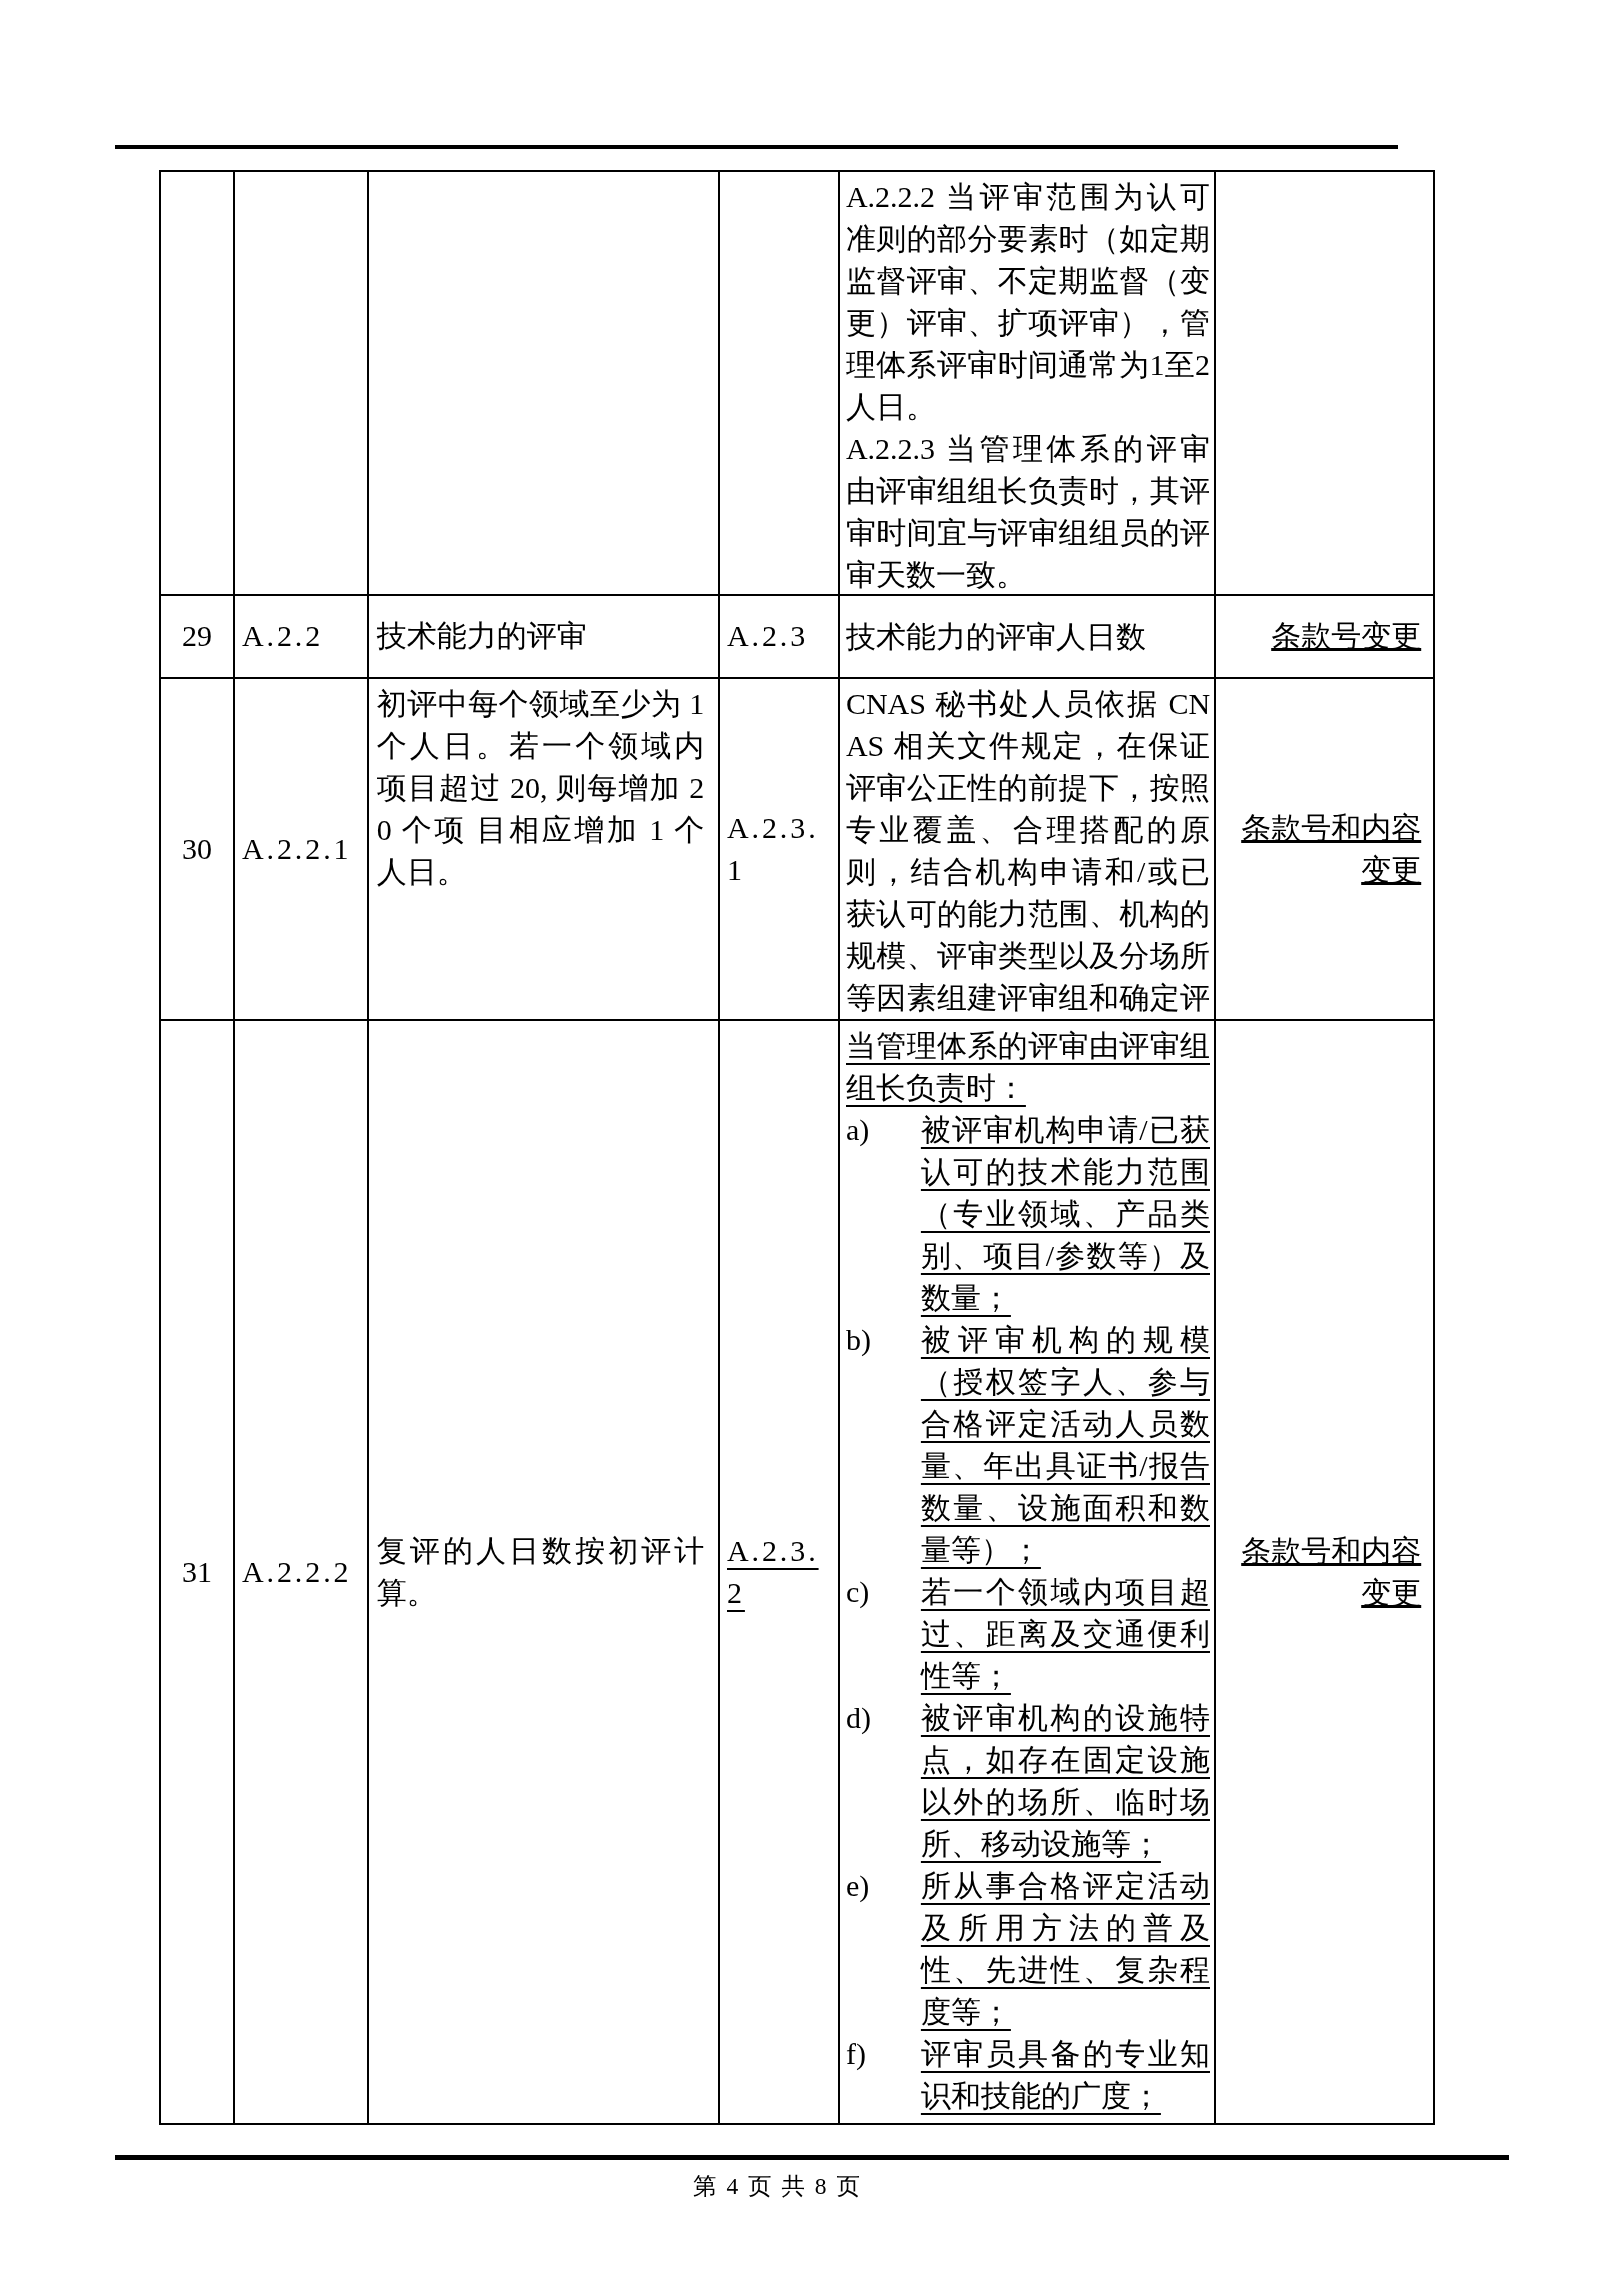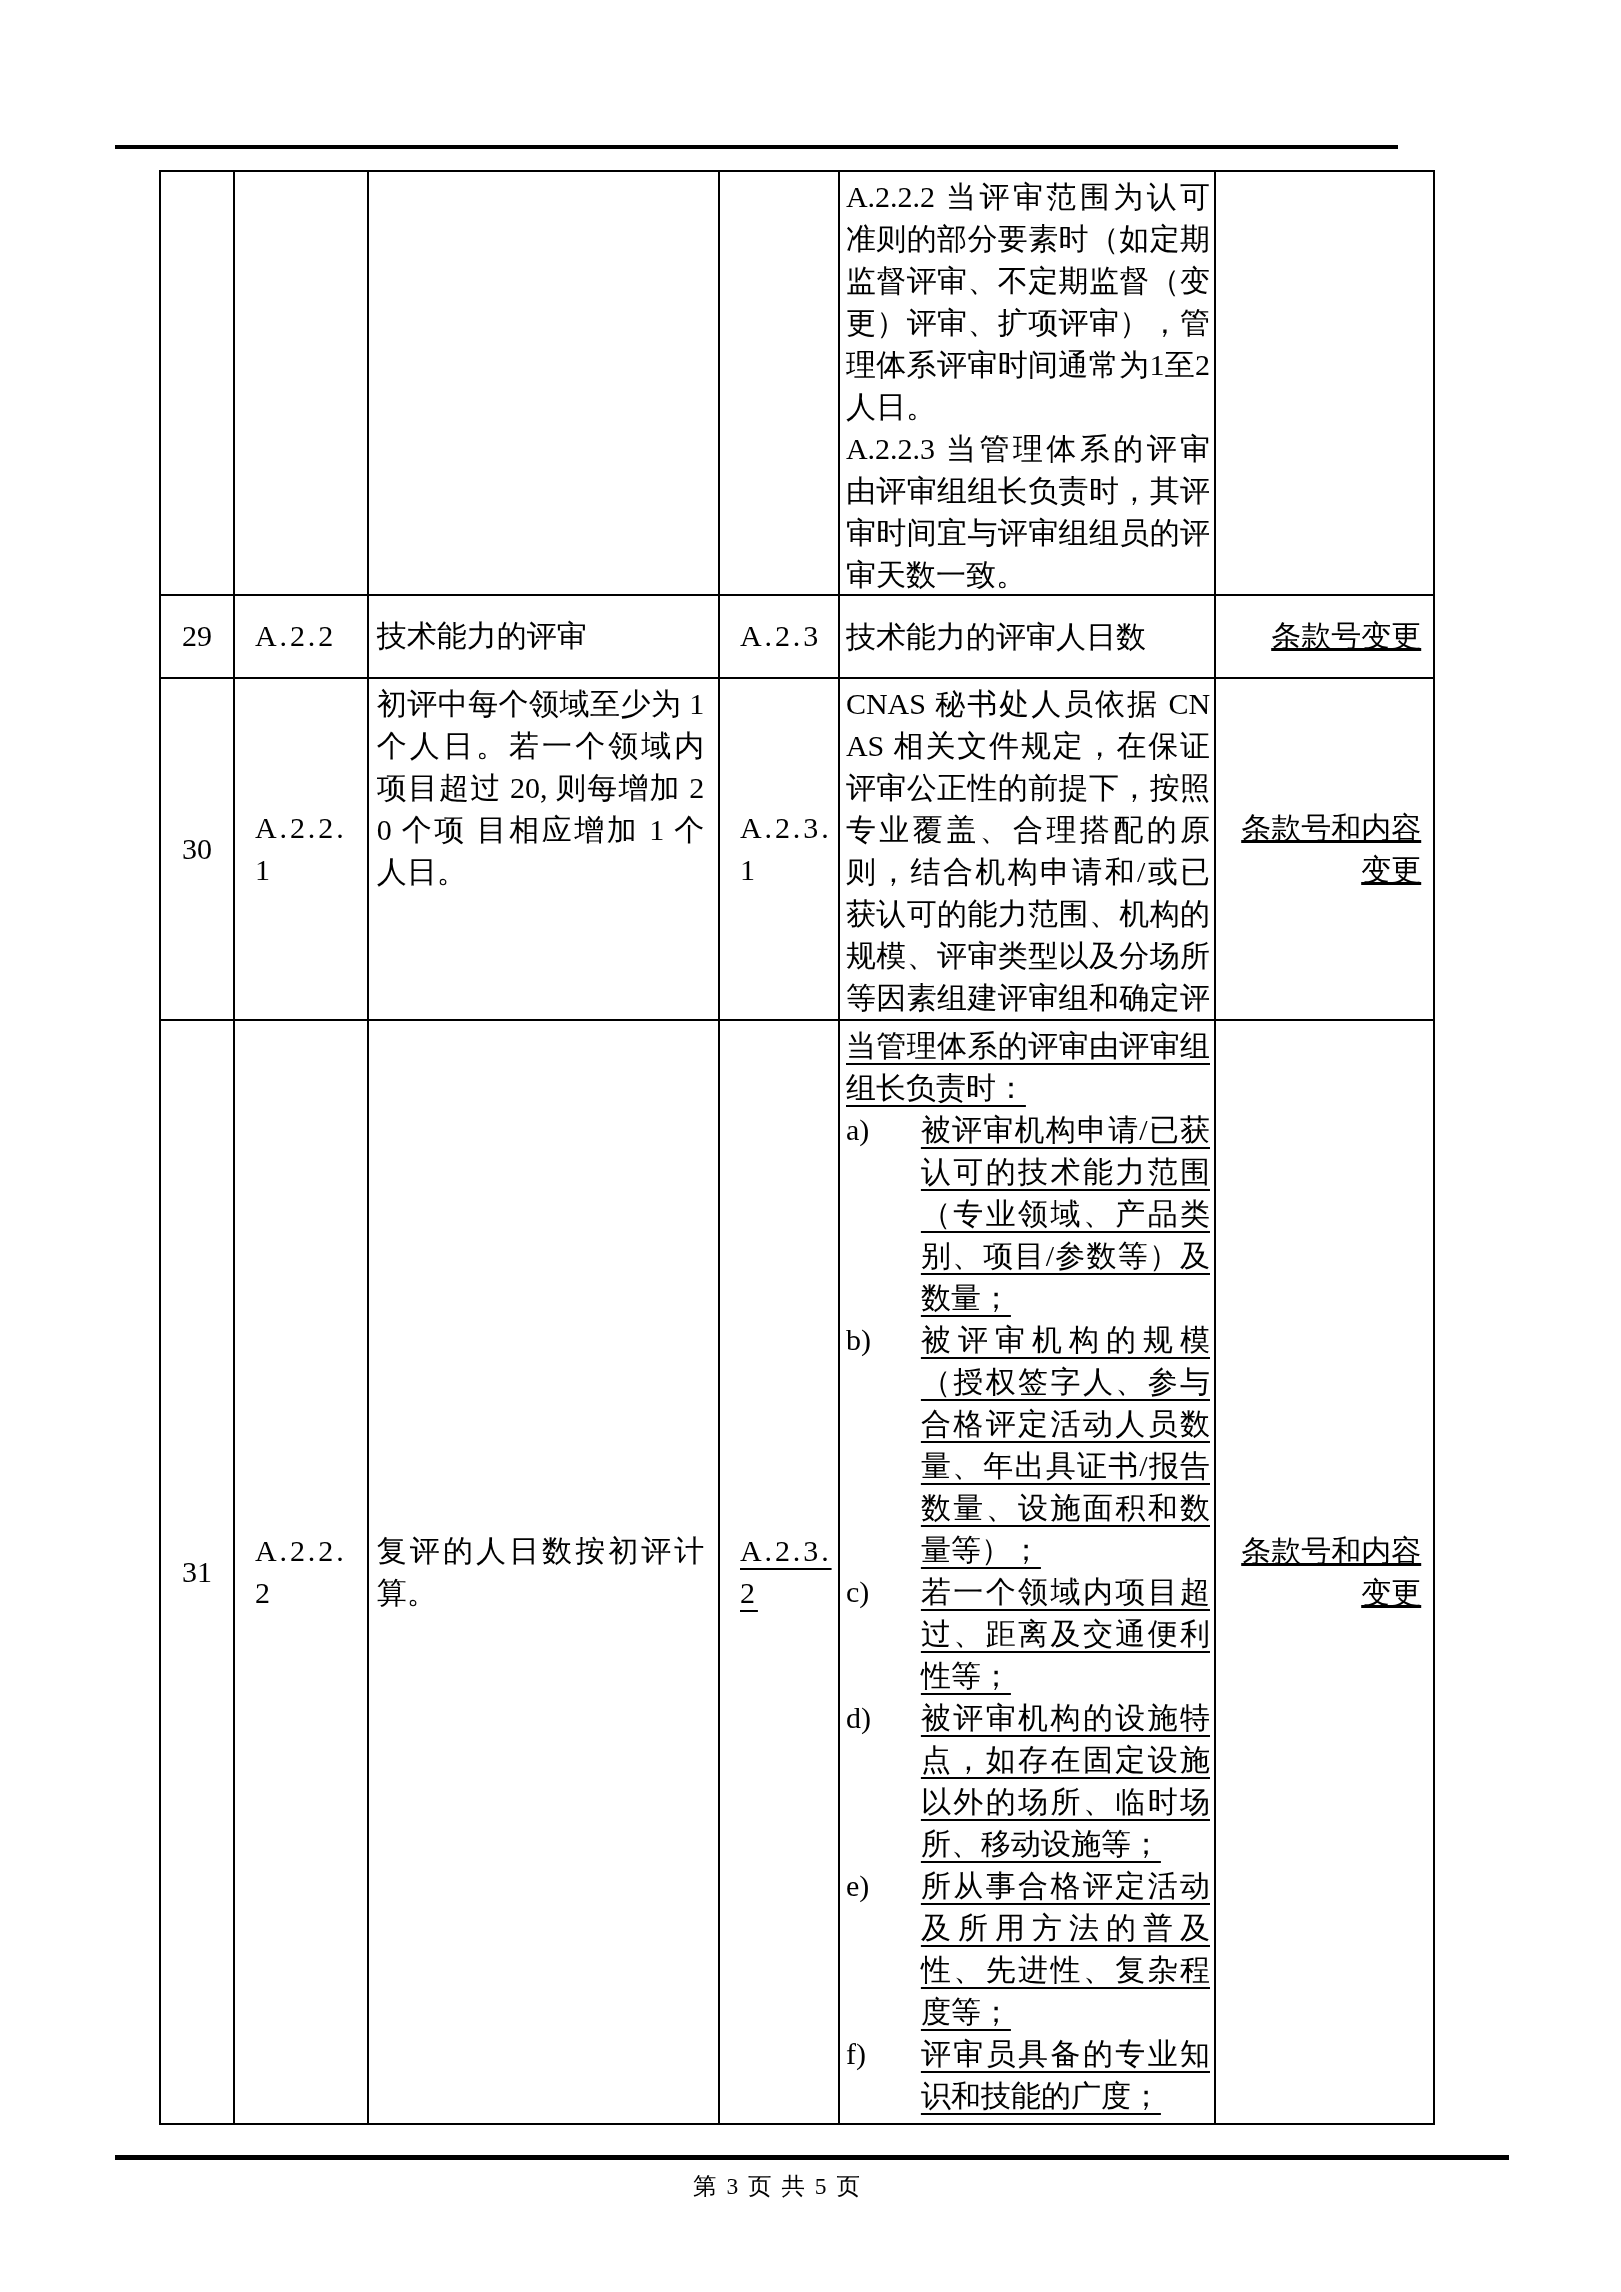--- a/index.html
+++ b/index.html
@@ -25,21 +25,21 @@
   td {
     border:2px solid #000; vertical-align:middle;
     font-size:30px; line-height:42px; padding:2px 3.9px;
     word-break:break-all; overflow:hidden;margin-left:12px;
   }
   tr.r-cont  { height:423px; }
   tr.r-29    { height:83px;  }
   tr.r-30    { height:340px; }
   tr.r-31    { height:1104px;}
   td.c-no     { text-align:center; }
-  td.c-clause { text-align:left; padding-left:20px; letter-spacing:2.9px; white-space:pre-line; }
+  td.c-clause { text-align:left; padding-left:7px; letter-spacing:2.9px; white-space:pre-line; }
   td.c-old    { text-align:justify; padding:3.9px 13.7px 3.9px 7.8px; }
   td.c-new    { text-align:justify; padding:3.9px 3.9px 2px 5.9px; }
   td.c-change { text-align:right; padding:3.9px 11.8px;text-decoration:underline; }
   td.v-top    { vertical-align:top; }
   .clip       { overflow:hidden; }
   .clip-cont  { height:416px; }
   .clip-30a   { height:332px; }
   .clip-30b   { height:332px; }
   .clip-31    { height:1096px; }
   p.para { margin:0; text-align:justify; }
@@ -156,16 +156,16 @@
               </div>
           </div>
         </td>
         <td class="c-change">条款号和内容变更</td>
       </tr>
 
     </tbody>
   </table>
 
   <div class="footer-rule"></div>
-  <div class="footer-text">第 3 页 共 5 页</div>
+  <div class="footer-text">第 4 页 共 8 页</div>
 
 </div>
 
 
 </body></html>

